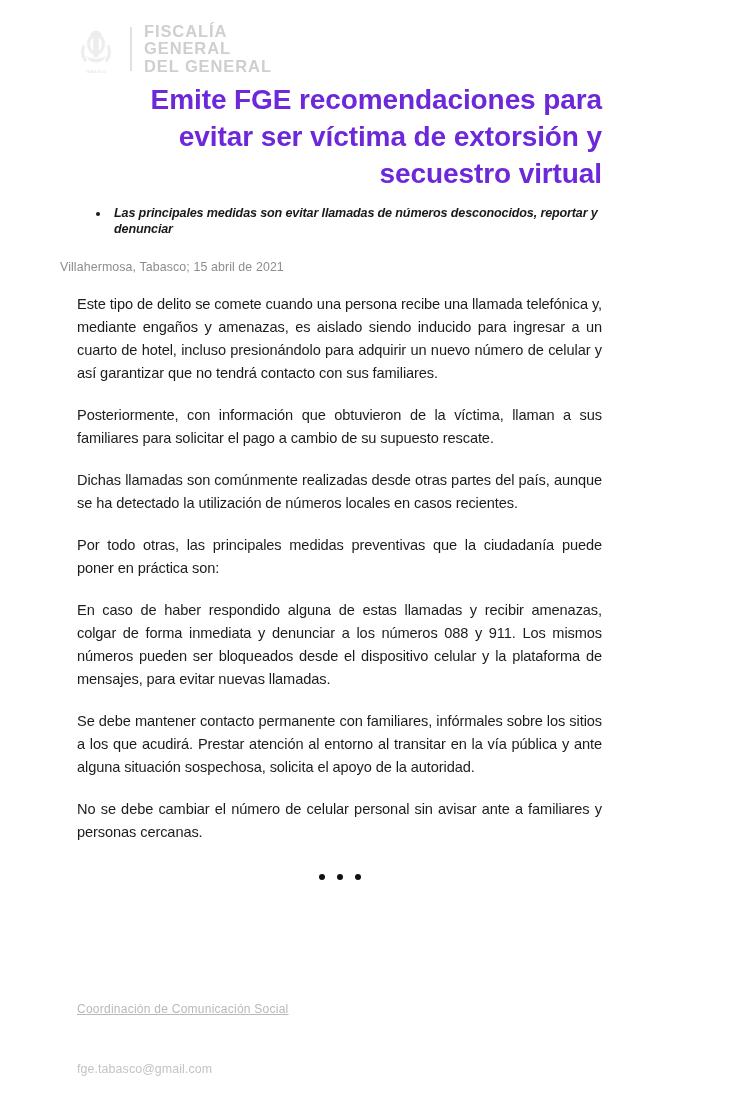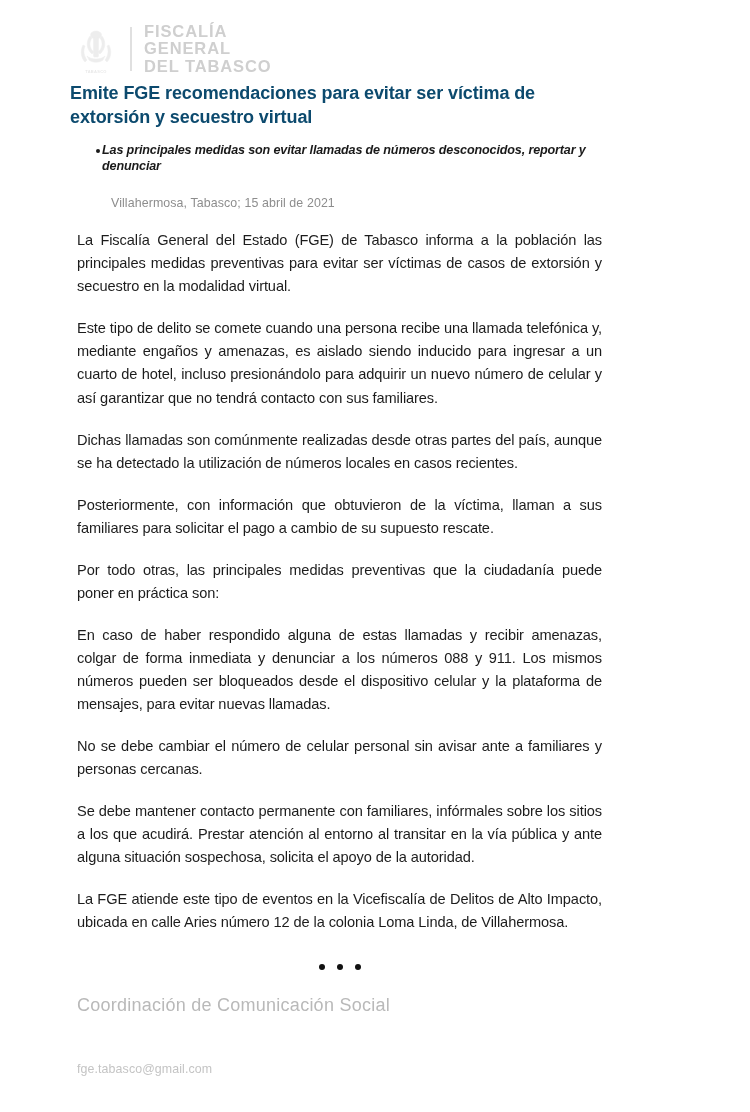--- a/index.html
+++ b/index.html
@@ -70,56 +70,56 @@
     font-family: "Liberation Sans", sans-serif;
     font-weight: bold;
     font-size: 16.5px;
     letter-spacing: 0.9px;
     color: #cfcfcf;
   }
 
   
   .headline {
     margin: 14px 70px 0 70px;
-    text-align: left;
-    font-size: 18px;
+    text-align: right;
+    font-size: 28px;
     font-weight: bold;
     line-height: 1.32;
-    color: #0c4a6e;
+    color: #6d28d9;
     letter-spacing: -0.1px;
   }
 
   
   .sub-bullet {
     margin: 12px 0 0 0;
     padding: 0 74px 0 96px;
     display: flex;
     align-items: flex-start;
-    gap: 2px;
+    gap: 14px;
   }
   .sub-bullet .dot {
     width: 4px;
     height: 4px;
     border-radius: 50%;
     background: #1a1a1a;
     margin-top: 7px;
     flex: 0 0 auto;
   }
   .sub-bullet .txt {
     font-style: italic;
     font-weight: bold;
     font-size: 12.6px;
     line-height: 1.3;
     color: #1a1a1a;
     letter-spacing: -0.15px;
   }
 
   
   .dateline {
-    margin: 22px 70px 0 111px;
+    margin: 22px 70px 0 60px;
     font-size: 12.4px;
     color: #8d8d8d;
     letter-spacing: 0.1px;
   }
 
   
   .body-copy {
     margin: 0 70px 0 77px;
   }
   .body-copy p {
@@ -148,24 +148,25 @@
     display: block;
   }
 
   
   .footer {
     position: absolute;
     left: 77px;
     bottom: 34px;
   }
   .footer .f-title {
-    font-size: 18px;
+    font-size: 12px;
     color: #b9b9b9;
     letter-spacing: 0.25px;
     line-height: 1.35;
+    text-decoration: underline;
   }
   .footer .f-mail {
     font-size: 12.4px;
     color: #c4c4c4;
     letter-spacing: 0.1px;
     line-height: 1.35;
     margin-top: 44px;
   }
 </style>
 </head>
@@ -185,43 +186,41 @@
           <path d="M7 20 C4 26 5 33 9 37 L11 35 C8 31 7 26 9 21 Z"></path>
           <path d="M33 20 C36 26 35 33 31 37 L29 35 C32 31 33 26 31 21 Z"></path>
         </g>
       </svg>
       <div class="crest-caption">TABASCO</div>
     </div>
     <div class="lh-divider"></div>
     <div class="lh-words">
       <span>FISCALÍA</span>
       <span>GENERAL</span>
-      <span>DEL TABASCO</span>
+      <span>DEL GENERAL</span>
     </div>
   </div>
 
   <h1 class="headline">Emite FGE recomendaciones para evitar ser víctima de extorsión y secuestro virtual</h1>
 
   <div class="sub-bullet">
     <span class="dot"></span>
     <span class="txt">Las principales medidas son evitar llamadas de números desconocidos, reportar y denunciar</span>
   </div>
 
   <div class="dateline">Villahermosa, Tabasco; 15 abril de 2021</div>
 
   <div class="body-copy">
-    <p>La Fiscalía General del Estado (FGE) de Tabasco informa a la población las principales medidas preventivas para evitar ser víctimas de casos de extorsión y secuestro en la modalidad virtual.</p>
     <p>Este tipo de delito se comete cuando una persona recibe una llamada telefónica y, mediante engaños y amenazas, es aislado siendo inducido para ingresar a un cuarto de hotel, incluso presionándolo para adquirir un nuevo número de celular y así garantizar que no tendrá contacto con sus familiares.</p>
+    <p>Posteriormente, con información que obtuvieron de la víctima, llaman a sus familiares para solicitar el pago a cambio de su supuesto rescate.</p>
     <p>Dichas llamadas son comúnmente realizadas desde otras partes del país, aunque se ha detectado la utilización de números locales en casos recientes.</p>
-    <p>Posteriormente, con información que obtuvieron de la víctima, llaman a sus familiares para solicitar el pago a cambio de su supuesto rescate.</p>
     <p>Por todo otras, las principales medidas preventivas que la ciudadanía puede poner en práctica son:</p>
     <p>En caso de haber respondido alguna de estas llamadas y recibir amenazas, colgar de forma inmediata y denunciar a los números 088 y 911. Los mismos números pueden ser bloqueados desde el dispositivo celular y la plataforma de mensajes, para evitar nuevas llamadas.</p>
+    <p>Se debe mantener contacto permanente con familiares, infórmales sobre los sitios a los que acudirá. Prestar atención al entorno al transitar en la vía pública y ante alguna situación sospechosa, solicita el apoyo de la autoridad.</p>
     <p>No se debe cambiar el número de celular personal sin avisar ante a familiares y personas cercanas.</p>
-    <p>Se debe mantener contacto permanente con familiares, infórmales sobre los sitios a los que acudirá. Prestar atención al entorno al transitar en la vía pública y ante alguna situación sospechosa, solicita el apoyo de la autoridad.</p>
-    <p>La FGE atiende este tipo de eventos en la Vicefiscalía de Delitos de Alto Impacto, ubicada en calle Aries número 12 de la colonia Loma Linda, de Villahermosa.</p>
 
     <div class="endmark">
       <i></i>
       <i></i>
       <i></i>
     </div>
   </div>
 
   <div class="footer">
     <div class="f-title">Coordinación de Comunicación Social</div>

